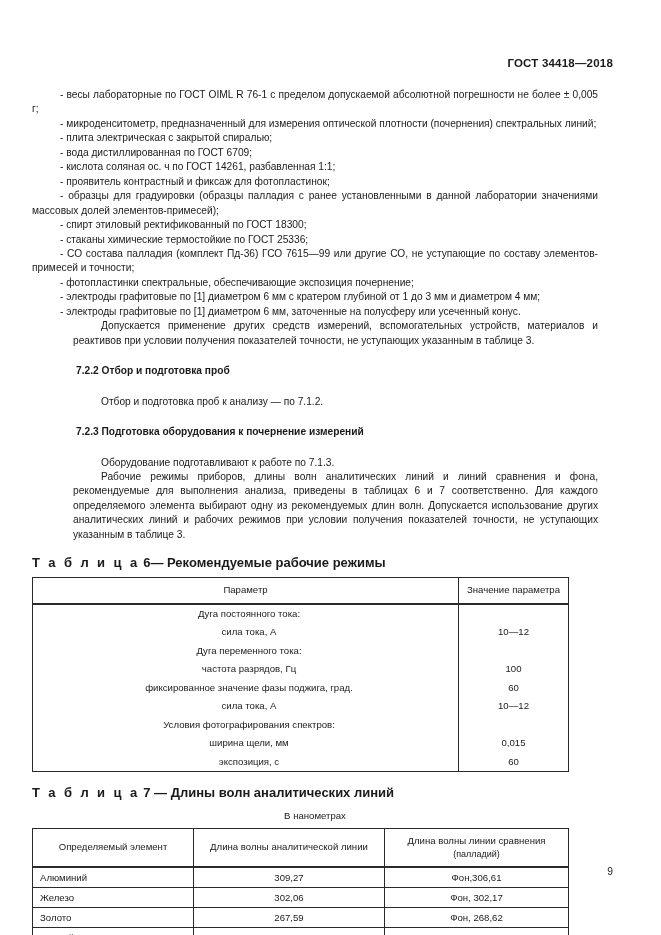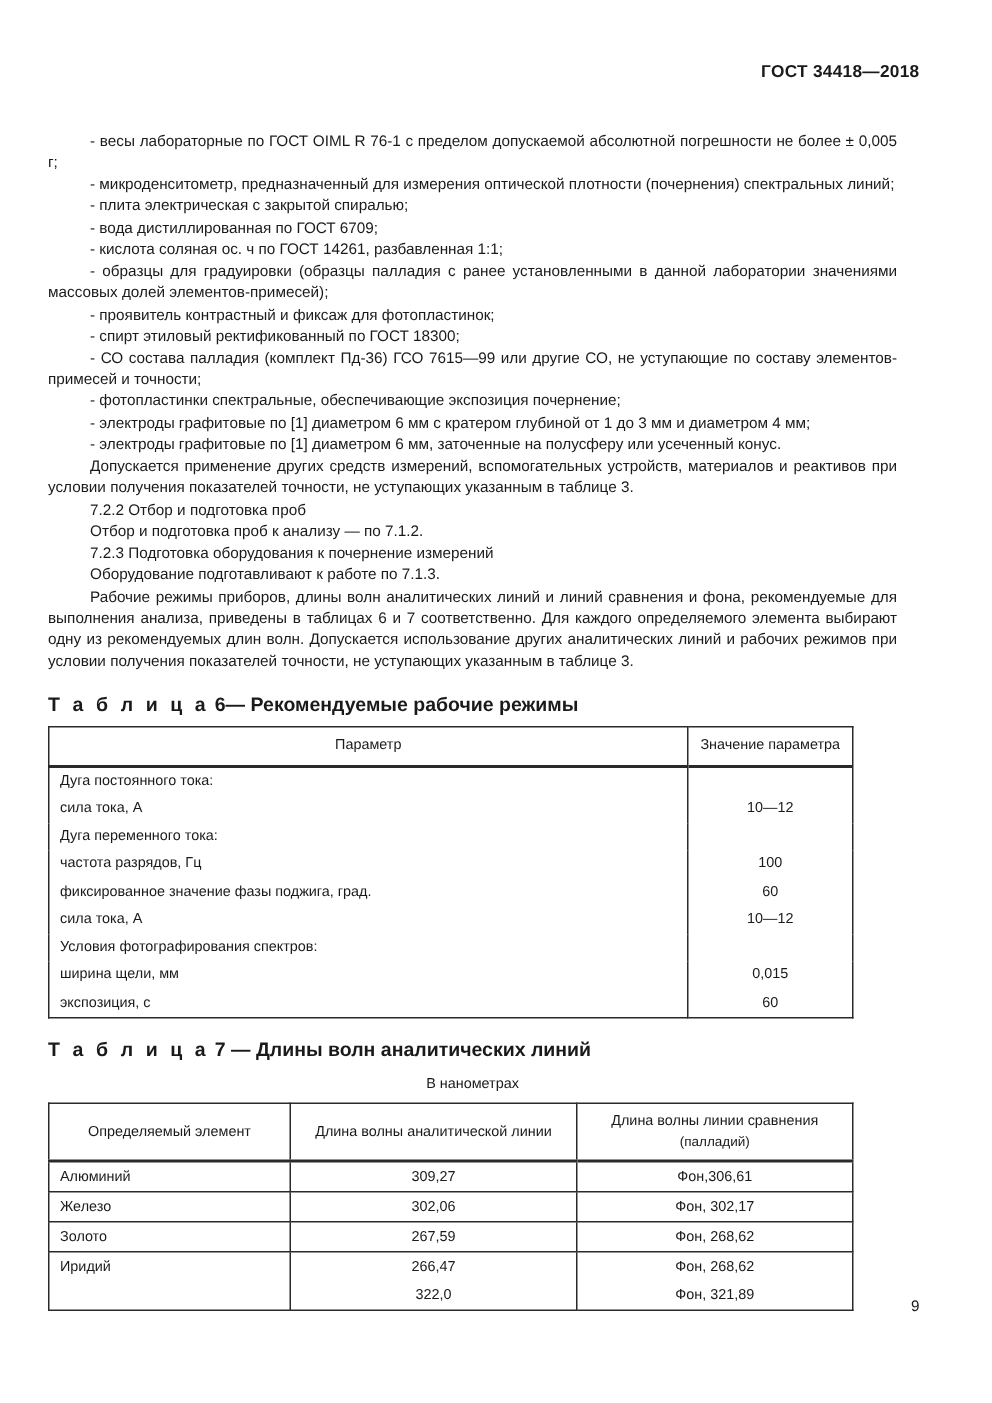--- a/index.html
+++ b/index.html
@@ -20,21 +20,21 @@
     position: absolute;
     left: 0; top: 0;
     width: 661px;
     height: 935px;
     overflow: hidden;
   }
 
   
   .doc-header {
     position: absolute;
-    top: 42px;
+    top: 57px;
     right: 48px;
     font-size: 11.5px;
     font-weight: bold;
     letter-spacing: 0.2px;
     white-space: nowrap;
   }
 
   
   .content {
     position: absolute;
@@ -49,26 +49,27 @@
     line-height: 14.45px;
     text-align: justify;
     text-justify: inter-word;
     hyphens: manual;
   }
   p.item {
     text-indent: 28px;
   }
   p.para {
     text-indent: 28px;
+    margin-left: 41px;
   }
   h3.subhead {
-    margin: 0;
+    margin: 16px;
     font-size: 10.2px;
     line-height: 14.45px;
-    font-weight: normal;
+    font-weight: bold;
     text-indent: 28px;
   }
 
   
   .tbl-caption {
     margin: 0;
     font-size: 13px;
     line-height: 13px;
     white-space: nowrap;
     font-weight: bold;
@@ -114,21 +115,21 @@
   #table6 td {
     border-top: none;
     border-bottom: none;
     height: 18.5px;
     line-height: 18.5px;
   }
   #table6 tbody tr:last-child td {
     border-bottom: 1px solid #2a2a2a;
   }
   #table6 td.p-name {
-    text-align: left;
+    text-align: center;
     padding-left: 7px;
   }
   #table6 td.p-val {
     text-align: center;
   }
 
   
   #table7 td {
     height: 19px;
     line-height: 19px;
@@ -174,23 +175,24 @@
 
   <div class="doc-header">ГОСТ 34418—2018</div>
 
   <div class="content">
 
     <p class="body item">- весы лабораторные по ГОСТ OIML R 76-1 с пределом допускаемой абсолютной погрешности не более ± 0,005 г;</p>
     <p class="body item">- микроденситометр, предназначенный для измерения оптической плотности (почернения) спектральных линий;</p>
     <p class="body item">- плита электрическая с закрытой спиралью;</p>
     <p class="body item">- вода дистиллированная по ГОСТ 6709;</p>
     <p class="body item">- кислота соляная ос. ч по ГОСТ 14261, разбавленная 1:1;</p>
+    <p class="body item">- проявитель контрастный и фиксаж для фотопластинок;</p>
     <p class="body item">- образцы для градуировки (образцы палладия с ранее установленными в данной лаборатории значениями массовых долей элементов-примесей);</p>
-    <p class="body item">- проявитель контрастный и фиксаж для фотопластинок;</p>
     <p class="body item">- спирт этиловый ректификованный по ГОСТ 18300;</p>
+    <p class="body item">- стаканы химические термостойкие по ГОСТ 25336;</p>
     <p class="body item">- СО состава палладия (комплект Пд-36) ГСО 7615—99 или другие СО, не уступающие по составу элементов-примесей и точности;</p>
     <p class="body item">- фотопластинки спектральные, обеспечивающие экспозиция почернение;</p>
     <p class="body item">- электроды графитовые по [1] диаметром 6 мм с кратером глубиной от 1 до 3 мм и диаметром 4 мм;</p>
     <p class="body item">- электроды графитовые по [1] диаметром 6 мм, заточенные на полусферу или усеченный конус.</p>
 
     <p class="body para">Допускается применение других средств измерений, вспомогательных устройств, материалов и реактивов при условии получения показателей точности, не уступающих указанным в таблице 3.</p>
 
     <h3 class="subhead">7.2.2 Отбор и подготовка проб</h3>
     <p class="body para">Отбор и подготовка проб к анализу — по 7.1.2.</p>
 

